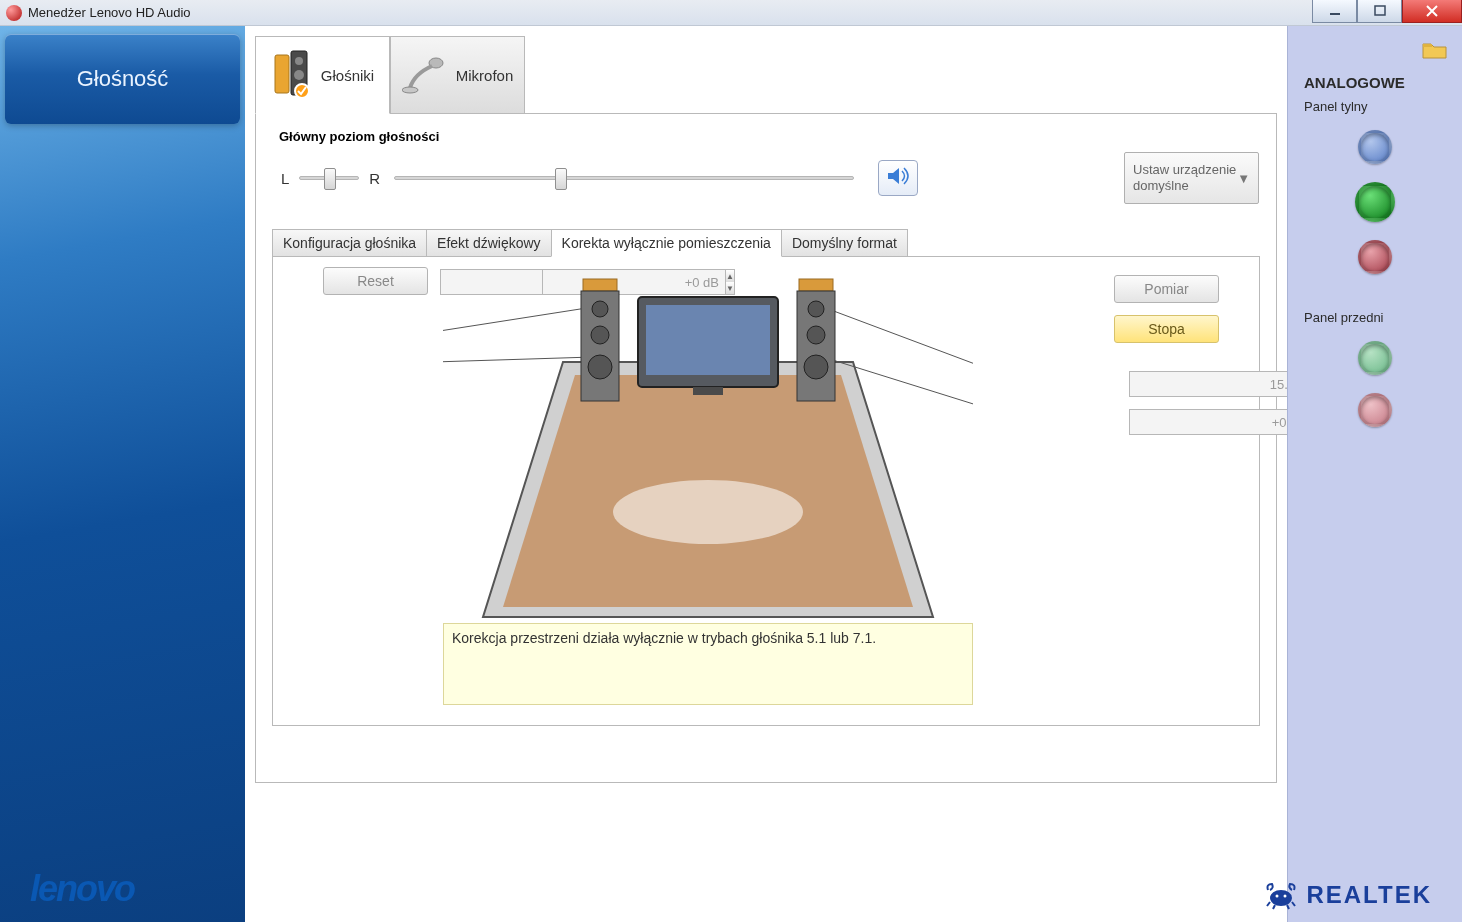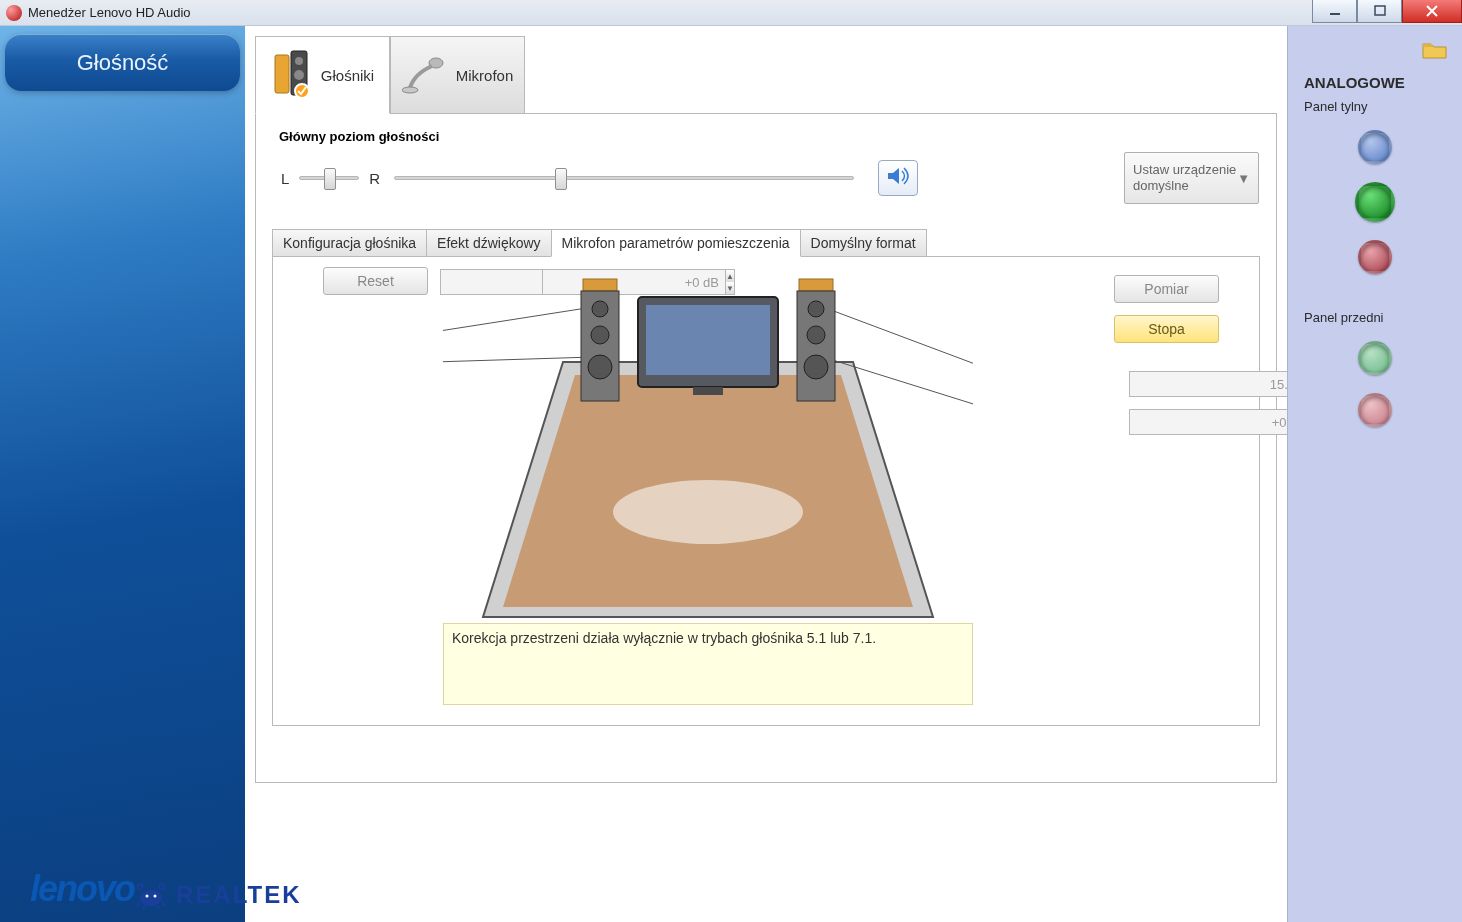--- a/index.html
+++ b/index.html
@@ -11,21 +11,21 @@
 .titlebar .title-text { font-size: 13px; color: #222; }
 .winbtns { position: absolute; right: 0; top: -1px; display: flex; }
 .winbtn { width: 45px; height: 24px; border: 1px solid #7a8aa3; background: linear-gradient(#f5f9ff, #cdd8e8); display: flex; align-items: center; justify-content: center; line-height: 1; }
 .winbtn.min { border-top-left-radius: 0; }
 .winbtn.close { background: linear-gradient(#f37a77, #d12d24); color: #fff; border-color: #9c2020; width: 60px; }
 .winbtn svg { display: block; }
 
 
 .content { display: flex; height: 896px; }
 .sidebar { width: 245px; background: linear-gradient(170deg, #6fb4e8 0%, #2f7cc4 25%, #0f4f99 55%, #0b3f80 100%); position: relative; color: #fff; padding: 8px 0; }
-.sidebtn { margin: 0 5px 8px 5px; height: 57px; border-radius: 16px; background: linear-gradient(#3b82c9, #1a5ba6 45%, #0e4a92); box-shadow: inset 0 1px 0 rgba(255,255,255,.35), 0 2px 6px rgba(0,0,0,.25); display: flex; align-items: center; justify-content: center; font-size: 22px; color: #e9f3ff; cursor: default; }
+.sidebtn { margin: 0 5px 8px 5px; height: 90px; border-radius: 6px; background: linear-gradient(#3b82c9, #1a5ba6 45%, #0e4a92); box-shadow: inset 0 1px 0 rgba(255,255,255,.35), 0 2px 6px rgba(0,0,0,.25); display: flex; align-items: center; justify-content: center; font-size: 22px; color: #e9f3ff; cursor: default; }
 .sidebtn.active { background: linear-gradient(#2f6fb7, #0d4693 40%, #0a3a7e); box-shadow: inset 0 2px 6px rgba(0,0,0,.4); color: #fff; }
 
 .main { flex: 1; background: #fff; position: relative; padding: 10px 10px 0 10px; }
 .rightpanel { width: 175px; background: #c6cded; border-left: 1px solid #a9b3d6; position: relative; padding-top: 20px; }
 
 
 .dev-tabs { display: flex; }
 .dev-tab { width: 135px; height: 78px; border: 1px solid #b9b9b9; background: linear-gradient(#f5f5f5, #dcdcdc); display: flex; flex-direction: row; align-items: center; justify-content: center; gap: 8px; font-size: 14px; color: #333; border-bottom: none; text-align: center; }
 .dev-tab.active { background: #fff; border-bottom: 1px solid #fff; position: relative; z-index: 2; }
 .dev-tab .dev-label { font-size: 15px; }
@@ -67,21 +67,21 @@
 
 .info-strip { position: absolute; left: 170px; bottom: 20px; width: 530px; height: 82px; background: #ffffe1; border: 1px solid #ddd79a; padding: 6px 8px; font-size: 14px; color: #333; }
 
 
 .folder-icon { position: absolute; right: 14px; top: 14px; }
 .right-h { font-size: 15px; font-weight: bold; color: #2b2b2b; padding: 28px 0 4px 16px; }
 .right-sub { font-size: 13px; color: #2b2b2b; padding: 4px 0 6px 16px; }
 .jack { width: 34px; height: 34px; border-radius: 50%; margin: 10px auto 18px auto; box-shadow: inset 0 2px 4px rgba(0,0,0,.35), 0 1px 2px rgba(0,0,0,.3); border: 3px solid rgba(0,0,0,.15); display:block; }
 
 
-.footer-logos { position: absolute; bottom: 12px; left: 30px; right: 30px; display: flex; align-items: flex-end; }
+.footer-logos { position: absolute; bottom: 12px; left: 30px; right: 30px; display: flex; justify-content: space-between; align-items: flex-end; }
 .lenovo-logo { font-family: Arial, sans-serif; font-size: 36px; font-weight: 900; font-style: italic; color: #0a58b3; letter-spacing: -2px; }
 .realtek-logo { display:flex; align-items:center; gap:8px; color:#1a3f9b; font-weight:700; font-size:24px; letter-spacing:2px; font-family: Arial, sans-serif;}
 </style>
 </head>
 <body>
 
 <div class="titlebar">
   <span class="icon-circle"></span>
   <span class="title-text">Menedżer Lenovo HD Audio</span>
   <div class="winbtns">
@@ -168,21 +168,21 @@
           <div class="set-default">
             <span style="line-height:1.2;">Ustaw urządzenie domyślne</span>
             <span class="chev">▼</span>
           </div>
         </div>
       </div>
 
       <div class="subtab-row">
         <div class="subtab"><span>Konfiguracja głośnika</span></div>
         <div class="subtab"><span>Efekt dźwiękowy</span></div>
-        <div class="subtab active"><span>Mikrofon parametrów pomieszczenia</span></div>
+        <div class="subtab active"><span>Korekta wyłącznie pomieszczenia</span></div>
         <div class="subtab"><span>Domyślny format</span></div>
       </div>
 
       <div class="subpanel">
         <div class="left-col">
           <div class="reset-btn">
               <span>Reset</span>
             </div>
           <div class="spin-field">
             <input disabled="" value="15.0 ft" style="">

